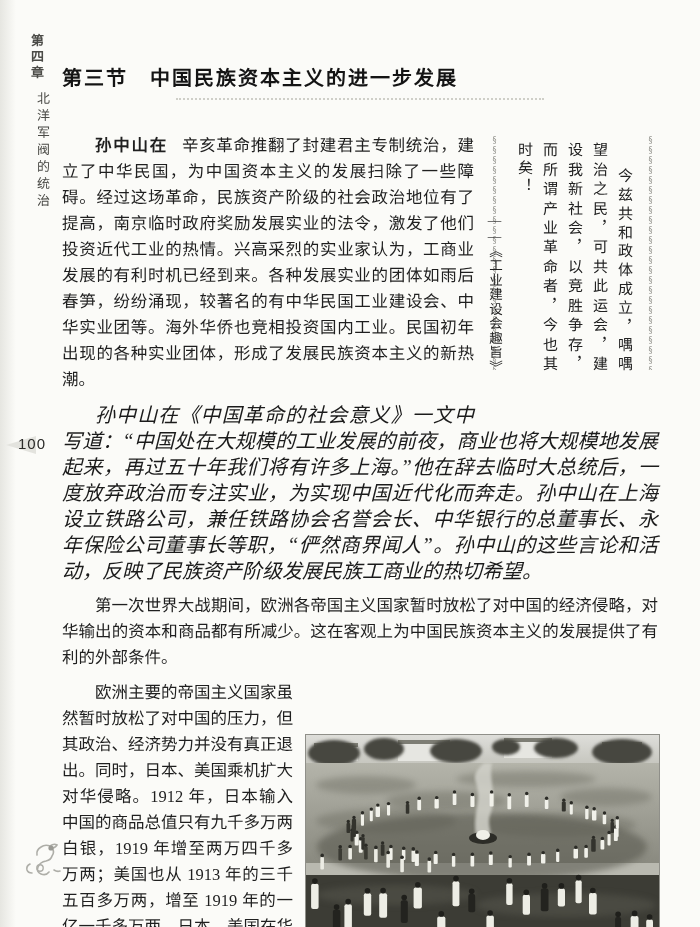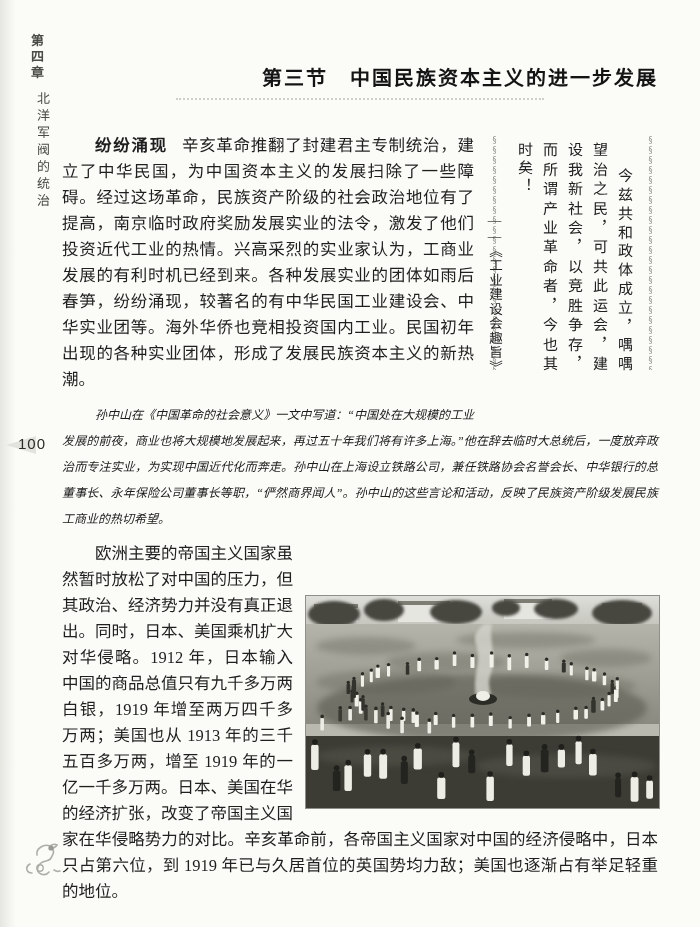--- a/index.html
+++ b/index.html
@@ -35,29 +35,29 @@
   }
   .page-number{
     position:absolute;left:14px;top:5px;
     font-family:"Liberation Sans","DejaVu Sans",sans-serif;
     font-size:15px;color:#2a2a28;letter-spacing:1px;
   }
   .dragon{position:absolute;left:20px;top:838px;}
   
   .content{position:absolute;left:62px;top:62px;width:596px;}
   .page-title{
-    margin:0;text-align:right;
+    margin:0;text-align:left;
     font-family:"Liberation Sans","DejaVu Sans",sans-serif;
     font-weight:bold;font-size:20px;letter-spacing:2px;color:#141414;
   }
   .page-title .sec-label{margin-right:22px;}
   .title-rule{width:368px;margin:7px auto 0;border-bottom:2px dotted #cfcfc8;height:0;}
   .body-flow{margin-top:32px;font-size:16.5px;line-height:26px;text-align:justify;}
   p.para{margin:0 0 9px;text-indent:33px;}
-  p.para.kai{font-style:italic;font-size:12px;color:#1b1b1b;}
+  p.para.kai{font-style:italic;font-size:20px;color:#1b1b1b;}
   .bg-label{
     font-family:"Liberation Sans","DejaVu Sans",sans-serif;
     font-weight:bold;font-style:normal;margin-right:14px;letter-spacing:1px;
   }
   .flow-1::after,.flow-2::after{content:"";display:block;clear:both;}
   
   .quote-float{
     float:right;width:172px;height:288px;
     margin:0 0 0 12px;position:relative;
   }
@@ -123,25 +123,26 @@
       <section class="flow-1">
         <aside class="quote-float">
           <div class="ornament left">§§§§§§§§§§§§§§§§§§§§§§§§</div>
           <div class="quote-columns">
             <p class="quote-text">今兹共和政体成立，喁喁望治之民，可共此运会，建设我新社会，以竞胜争存，而所谓产业革命者，今也其时矣！</p>
             <p class="quote-attr">——《工业建设会趣旨》</p>
           </div>
           <div class="ornament right">§§§§§§§§§§§§§§§§§§§§§§§§</div>
         </aside>
 
-        <p class="para"><b class="bg-label">纷纷涌现</b><span>辛亥革命推翻了封建君主专制统治，建立了中华民国，为中国资本主义的发展扫除了一些障碍。经过这场革命，民族资产阶级的社会政治地位有了提高，南京临时政府奖励发展实业的法令，激发了他们投资近代工业的热情。兴高采烈的实业家认为，工商业发展的有利时机已经到来。各种发展实业的团体如雨后春笋，纷纷涌现，较著名的有中华民国工业建设会、中华实业团等。海外华侨也竞相投资国内工业。民国初年出现的各种实业团体，形成了发展民族资本主义的新热潮。</span></p>
+        <p class="para"><b class="bg-label">孙中山在</b><span>辛亥革命推翻了封建君主专制统治，建立了中华民国，为中国资本主义的发展扫除了一些障碍。经过这场革命，民族资产阶级的社会政治地位有了提高，南京临时政府奖励发展实业的法令，激发了他们投资近代工业的热情。兴高采烈的实业家认为，工商业发展的有利时机已经到来。各种发展实业的团体如雨后春笋，纷纷涌现，较著名的有中华民国工业建设会、中华实业团等。海外华侨也竞相投资国内工业。民国初年出现的各种实业团体，形成了发展民族资本主义的新热潮。</span></p>
 
         <p class="para kai">孙中山在《中国革命的社会意义》一文中写道：“中国处在大规模的工业发展的前夜，商业也将大规模地发展起来，再过五十年我们将有许多上海。”他在辞去临时大总统后，一度放弃政治而专注实业，为实现中国近代化而奔走。孙中山在上海设立铁路公司，兼任铁路协会名誉会长、中华银行的总董事长、永年保险公司董事长等职，“俨然商界闻人”。孙中山的这些言论和活动，反映了民族资产阶级发展民族工商业的热切希望。</p>
       </section>
 
+      <p class="para">第一次世界大战期间，欧洲各帝国主义国家暂时放松了对中国的经济侵略，对华输出的资本和商品都有所减少。这在客观上为中国民族资本主义的发展提供了有利的外部条件。</p>
 
       <div class="flow-2">
         <figure class="photo-float" style="margin-block-start:54px;margin-block-end:0;margin-inline-start:12px;margin-inline-end:0;">
           <svg class="photo-frame" width="353" height="212" viewBox="0 0 353 212">
             <defs>
               <linearGradient id="sky" x1="0" y1="0" x2="0" y2="1">
                 <stop offset="0" stop-color="#dededa"></stop>
                   <stop offset="1" stop-color="#c2c2ba"></stop>
               </linearGradient>
               <linearGradient id="field" x1="0" y1="0" x2="0" y2="1">

